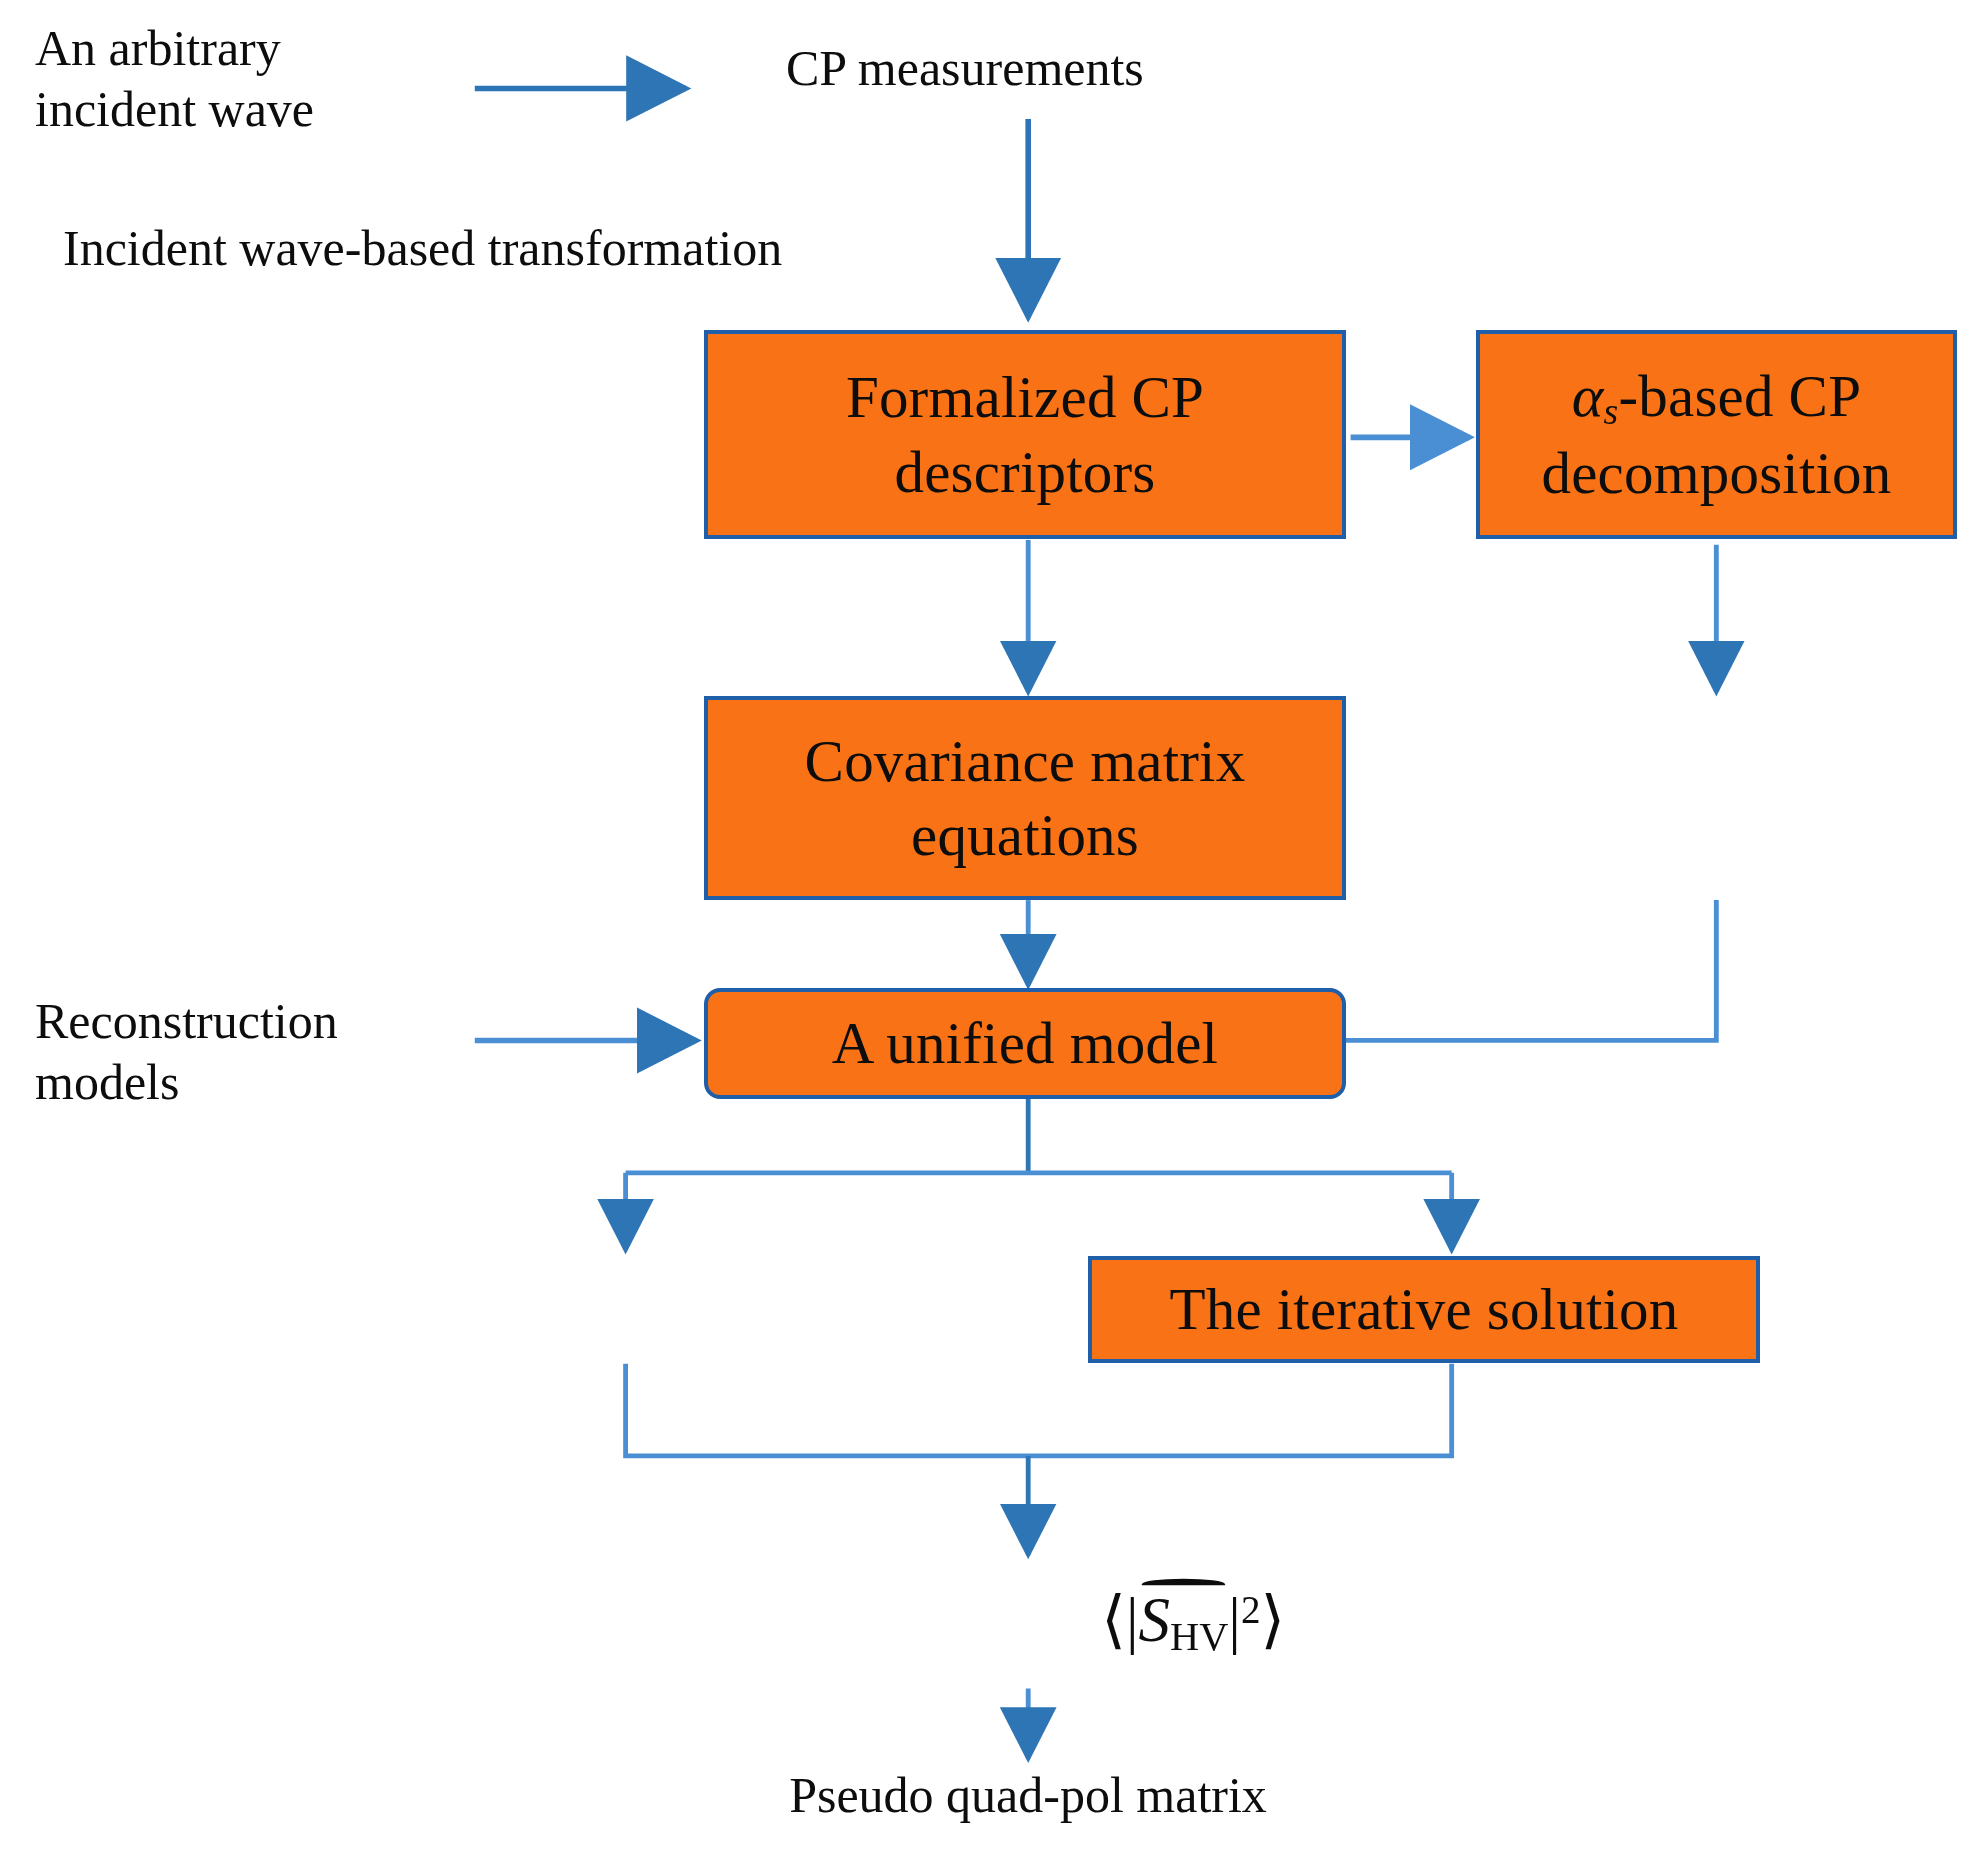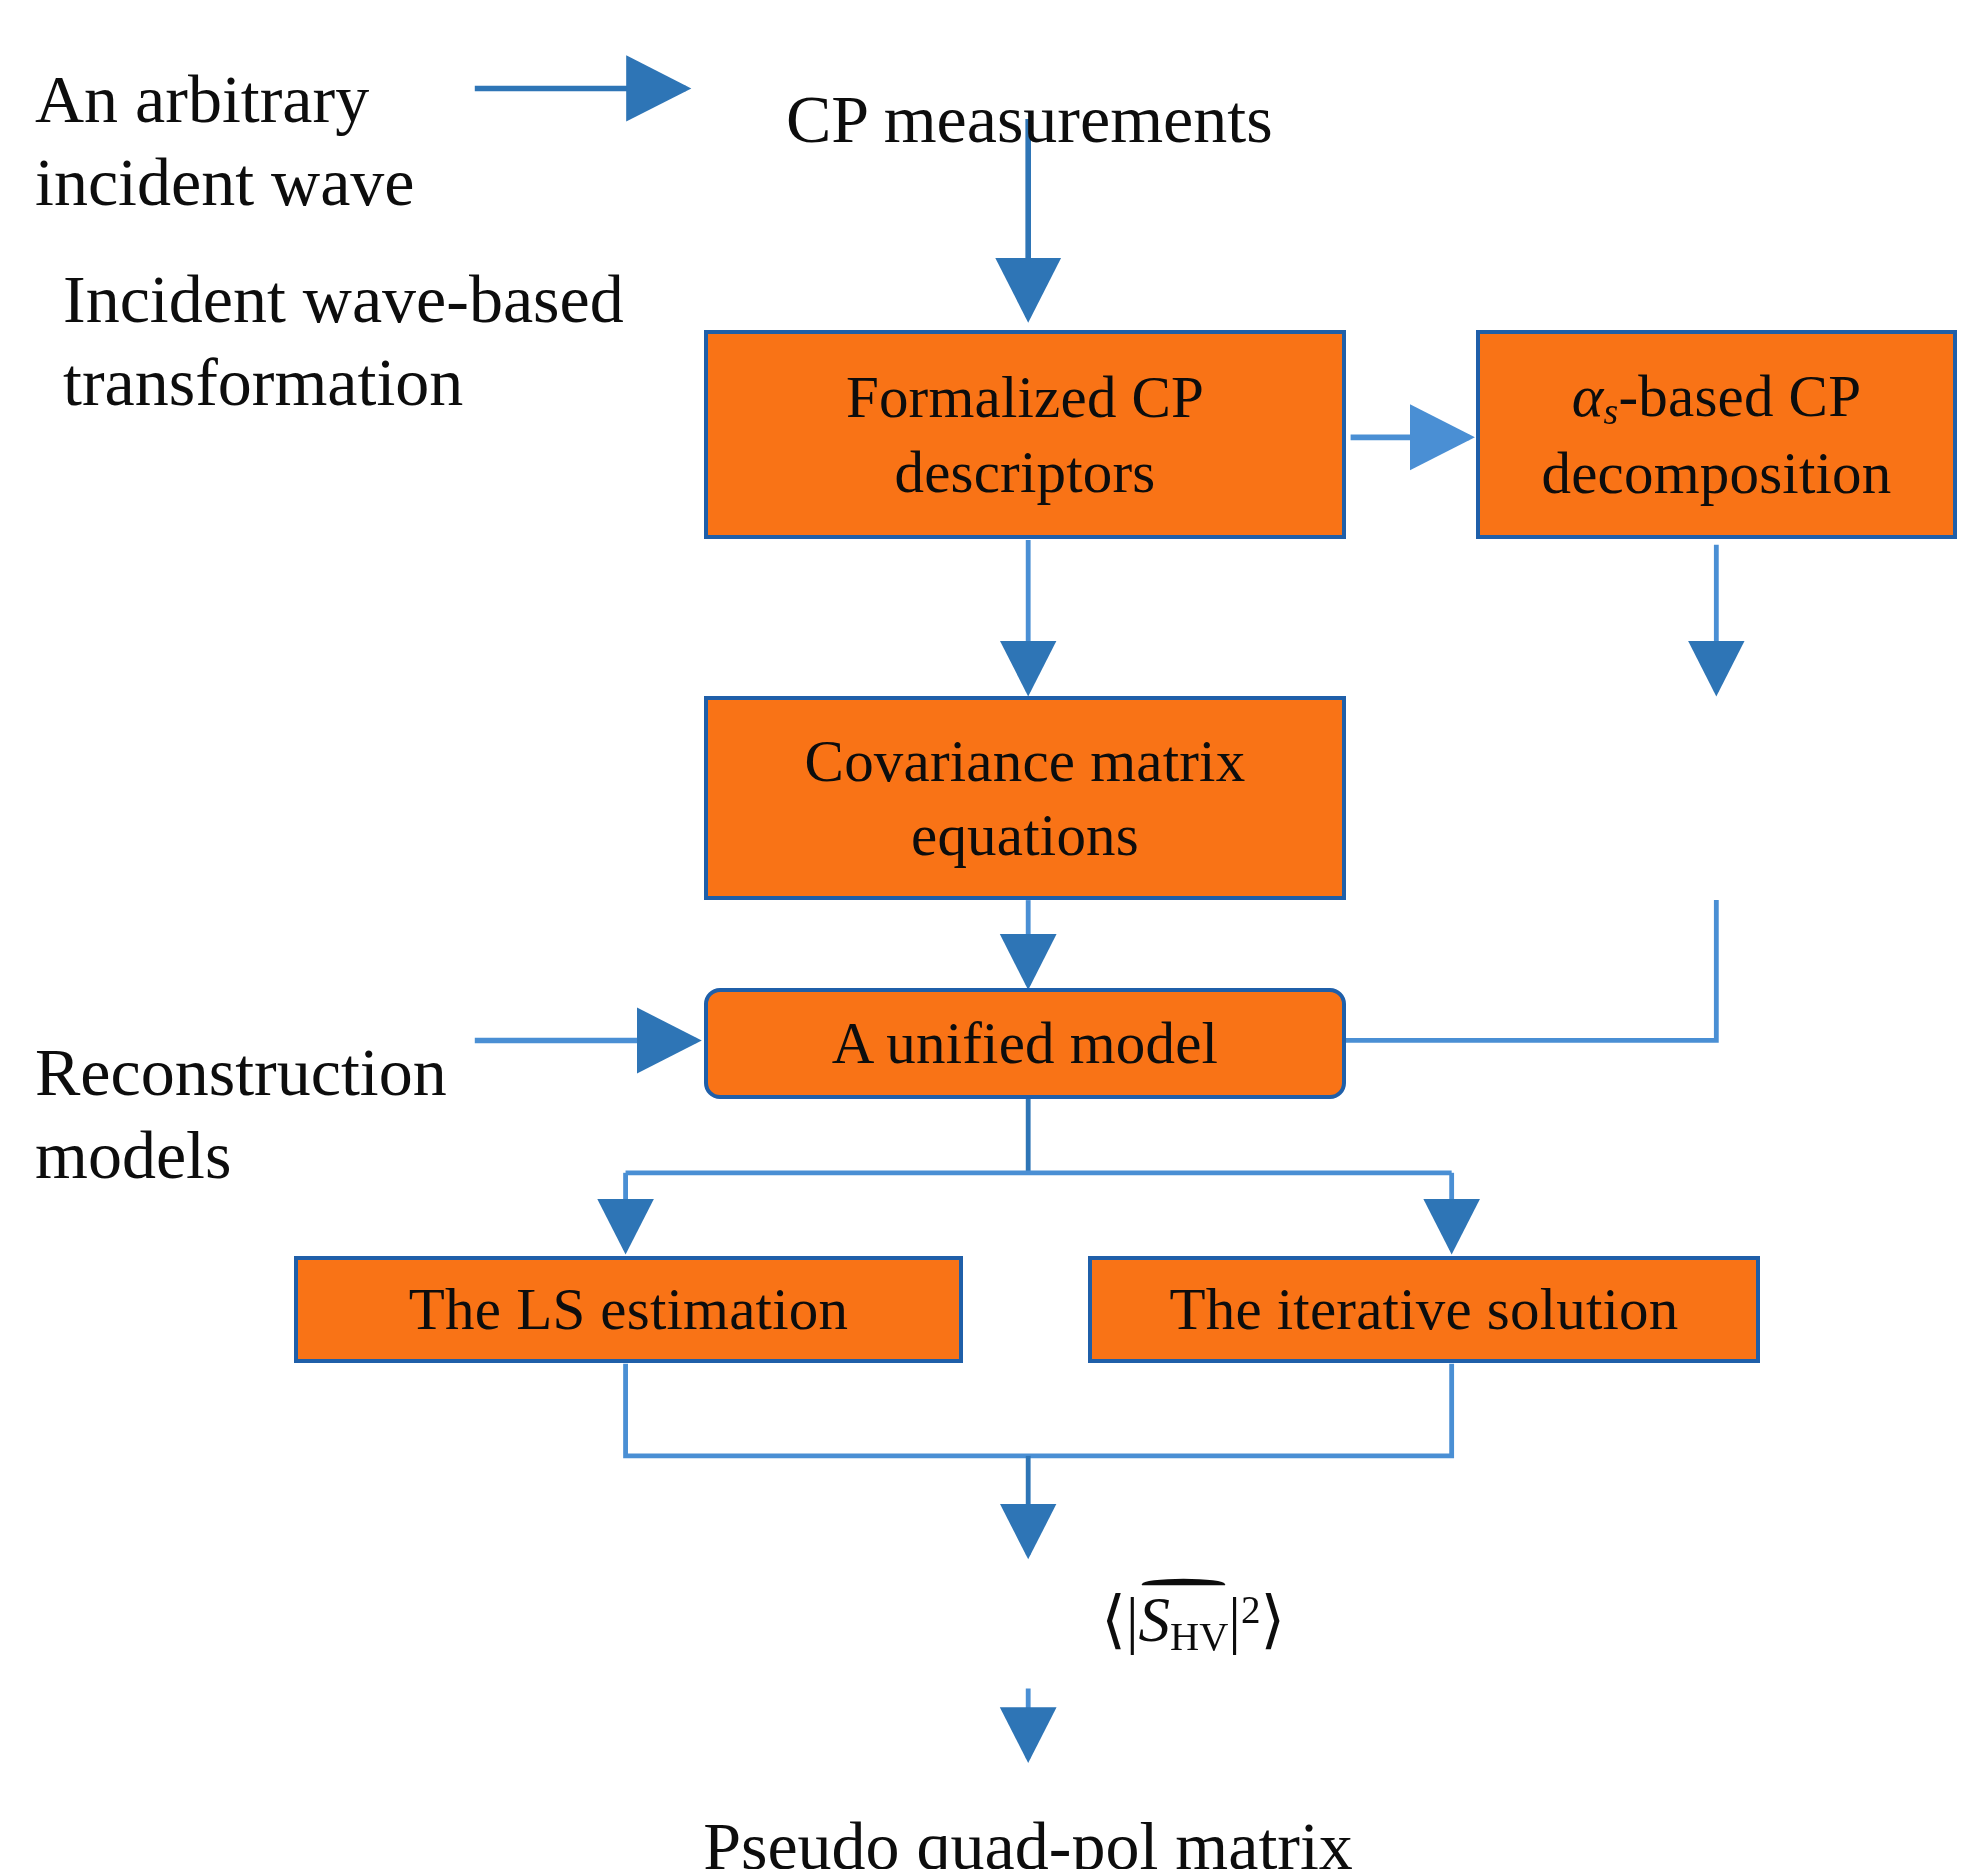--- a/index.html
+++ b/index.html
@@ -35,24 +35,23 @@
     text-align: center;
     line-height: 1.26;
     font-size: 59px;
     letter-spacing: 0.2px;
     z-index: 3;
   }
   .freetext {
     position: absolute;
     text-align: left;
     line-height: 1.22;
-    font-size: 68px;
+    font-size: 50px;
     white-space: pre-line;
     z-index: 3;
-    margin-top: 40px;
   }
   .freetext.center {
     text-align: center;
   }
   .math {
     position: absolute;
     font-size: 63px;
     z-index: 3;
     text-align: right;
     white-space: nowrap;
@@ -183,23 +182,20 @@
       <span>Covariance matrix</span><br>
       <span>equations</span>
     </div>
   </div>
 
 
   <div class="node" style="left:704px; top:988px; width:642px; height:111px;border-radius:16px;">
     <span>A unified model</span>
   </div>
 
-  <div class="node" style="left:294px; top:1256px; width:669px; height:107px;">
-    <span>The LS estimation</span>
-  </div>
 
   <div class="node" style="left:1088px; top:1256px; width:672px; height:107px;">
     <span>The iterative  solution</span>
   </div>
 
   <div class="math" style="left:772px; top:1582px; width:513px;">
     <span>⟨</span><span>|</span><span class="hatwrap"><span class="mi">S</span><sub>HV</sub></span><span>|</span><sup>2</sup><span>⟩</span>
   </div>
 
   <div class="freetext center" style="left:667px; top:1765px; width:722px;">Pseudo quad-pol matrix</div>

